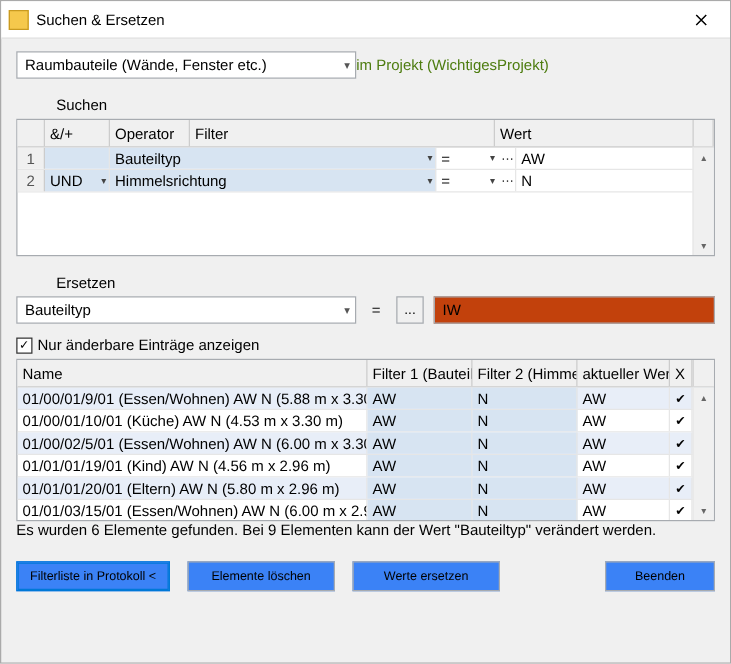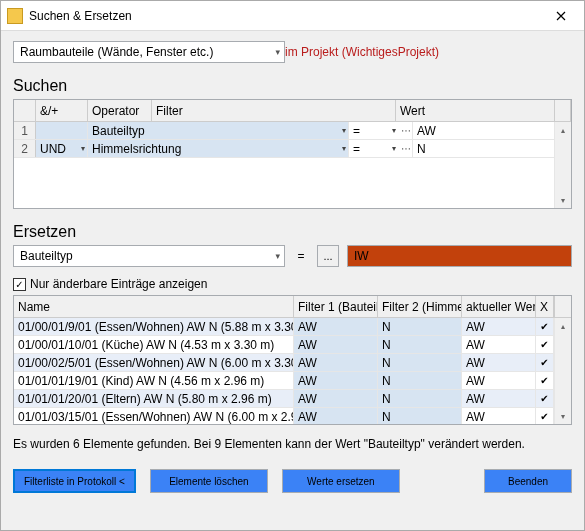--- a/index.html
+++ b/index.html
@@ -26,22 +26,22 @@
     color: #000; font-size: 13px; cursor: pointer;
   }
   .content { padding: 10px 12px; flex: 1; display: flex; flex-direction: column; overflow: hidden; }
   .top-row { display: flex; align-items: center; margin-bottom: 14px; }
   .combo {
     height: 22px; background: #fff; border: 1px solid #a7abb0; display: flex; align-items: center;
     padding: 0 4px 0 6px; font-size: 12px; position: relative;
   }
   .combo-main { width: 272px; }
   .combo .arrow { margin-left: auto; font-size: 9px; color: #555; }
-  .context-text { font-size: 12px; color: #b91c1c; }
-  .section-label { font-size: 16px; margin-bottom: 4px; }
+  .context-text { font-size: 12px; color: #4d7c0f; }
+  .section-label { font-size: 12px; margin-bottom: 4px; margin-left: 32px; }
   .grid-wrap { border: 1px solid #a7abb0; background: #fff; height: 110px; display: flex; flex-direction: column; position: relative; margin-bottom: 14px; }
   .grid-head {
     display: flex; background: #f0f0f0; border-bottom: 1px solid #ccc; height: 22px; align-items: stretch;
   }
   .gh { border-right: 1px solid #ccc; display: flex; align-items: center; padding: 0 4px; font-size: 12px; color: #000; }
   .gh-row { width: 22px; }
   .gh-andor { width: 52px; }
   .gh-filter { flex: 1; }
   .gh-op { width: 64px; }
   .gh-wert { width: 158px; border-right: none; }
@@ -59,21 +59,21 @@
   .gc-op .opdd { position: absolute; right: 16px; font-size: 8px; color: #444; }
   .scroll-col { position: absolute; right: 0; top: 0; bottom: 0; width: 17px; background: #f0f0f0; border-left: 1px solid #e6e6e6; display: flex; flex-direction: column; justify-content: space-between; }
   .sc-btn { height: 16px; display: flex; align-items: center; justify-content: center; font-size: 8px; color: #666; }
   .replace-row { display: flex; align-items: center; gap: 8px; margin-bottom: 10px; }
   .combo-replace { width: 272px; }
   .eqsign { font-size: 12px; width: 16px; text-align: center; }
   .dots-btn { width: 22px; height: 22px; border: 1px solid #a7abb0; background: #f0f0f0; display: flex; align-items: center; justify-content: center; font-size: 11px; }
   .replace-input { flex: 1; height: 22px; border: 1px solid #a7abb0; background: #c2410c; padding: 0 6px; font-size: 12px; display: flex; align-items: center; }
   .chk-row { margin-bottom: 4px; display: flex; align-items: center; gap: 4px; }
   .chk { width: 13px; height: 13px; border: 1px solid #333; background: #fff; display: inline-flex; align-items: center; justify-content: center; font-size: 10px; color: #000; }
-  .results-wrap { border: 1px solid #a7abb0; background: #fff; height: 130px; display: flex; flex-direction: column; position: relative; margin-bottom: 12px; }
+  .results-wrap { border: 1px solid #a7abb0; background: #fff; height: 130px; display: flex; flex-direction: column; position: relative; }
   .res-head { display: flex; background: #f0f0f0; border-bottom: 1px solid #ccc; height: 22px; }
   .rh { border-right: 1px solid #ccc; display: flex; align-items: center; padding: 0 4px; font-size: 12px; overflow: hidden; white-space: nowrap; }
   .rh-name { width: 280px; }
   .rh-f1 { width: 84px; }
   .rh-f2 { width: 84px; }
   .rh-cur { width: 74px; }
   .rh-x { width: 18px; }
   .rh-scroll { width: 17px; background: #f0f0f0; border-left: 1px solid #ccc; border-right: none; }
   .res-body { flex: 1; overflow: hidden; position: relative; }
   .rrow { display: flex; height: 18px; border-bottom: 1px solid #e6e6e6; }

